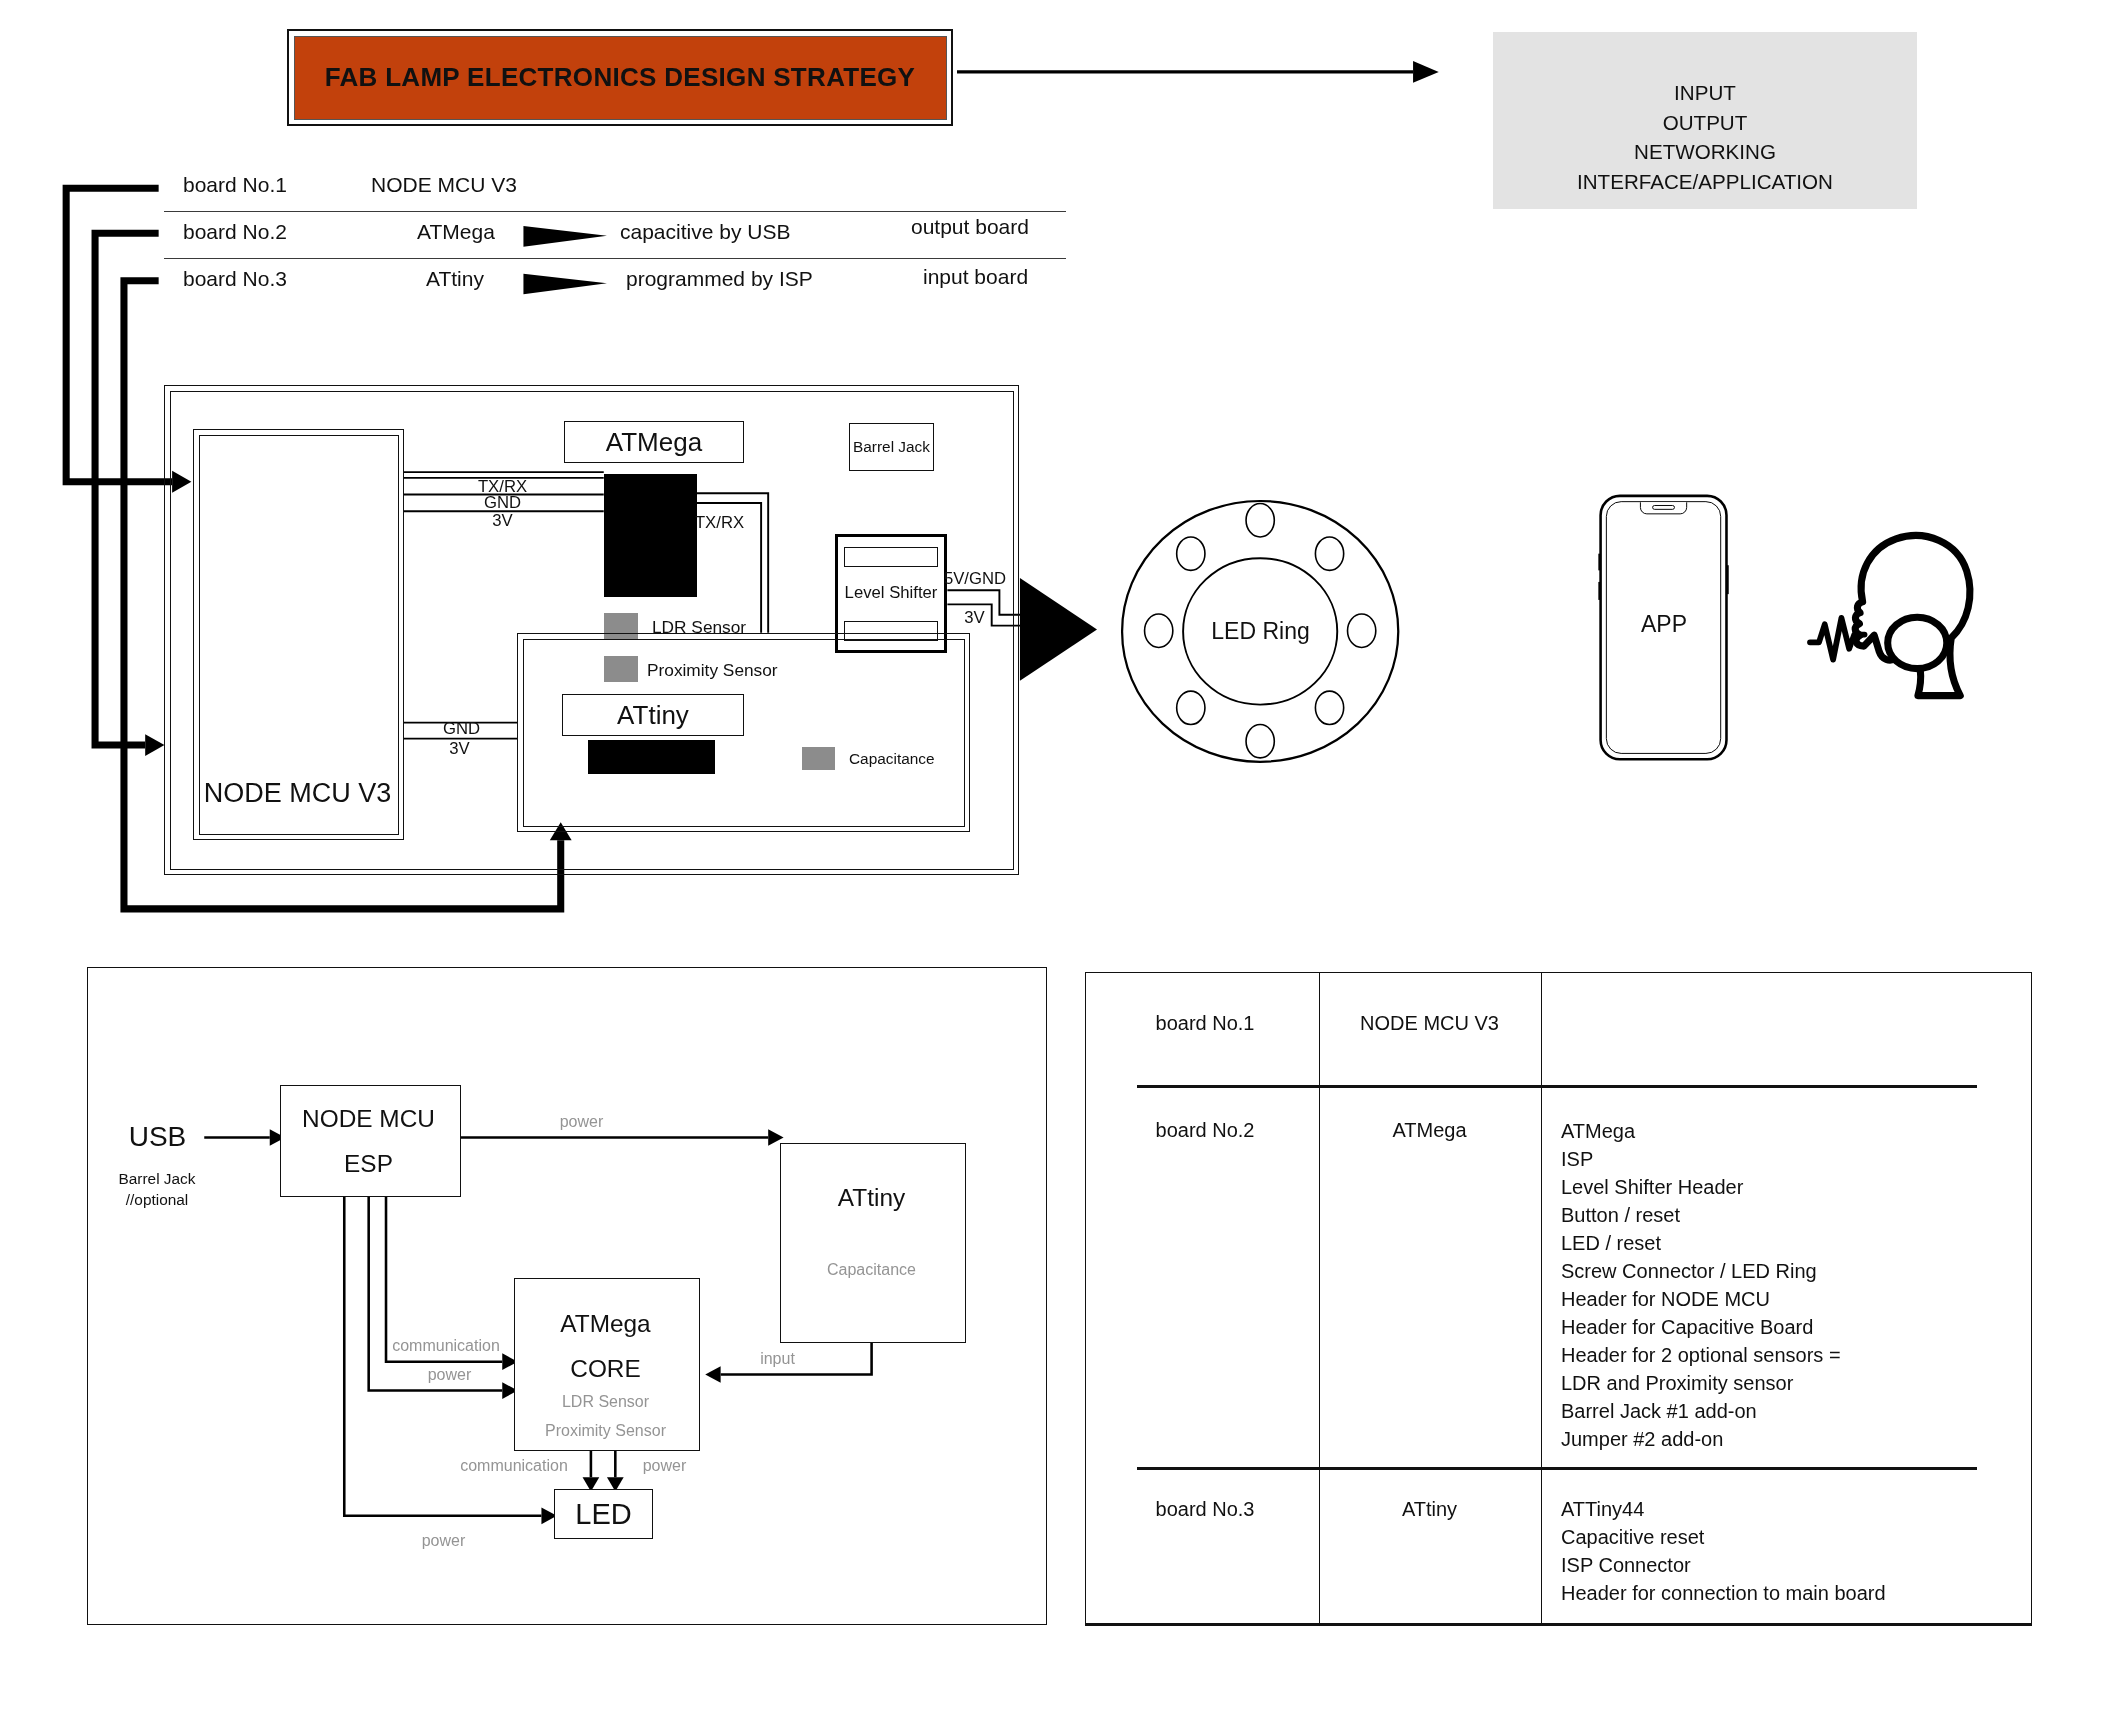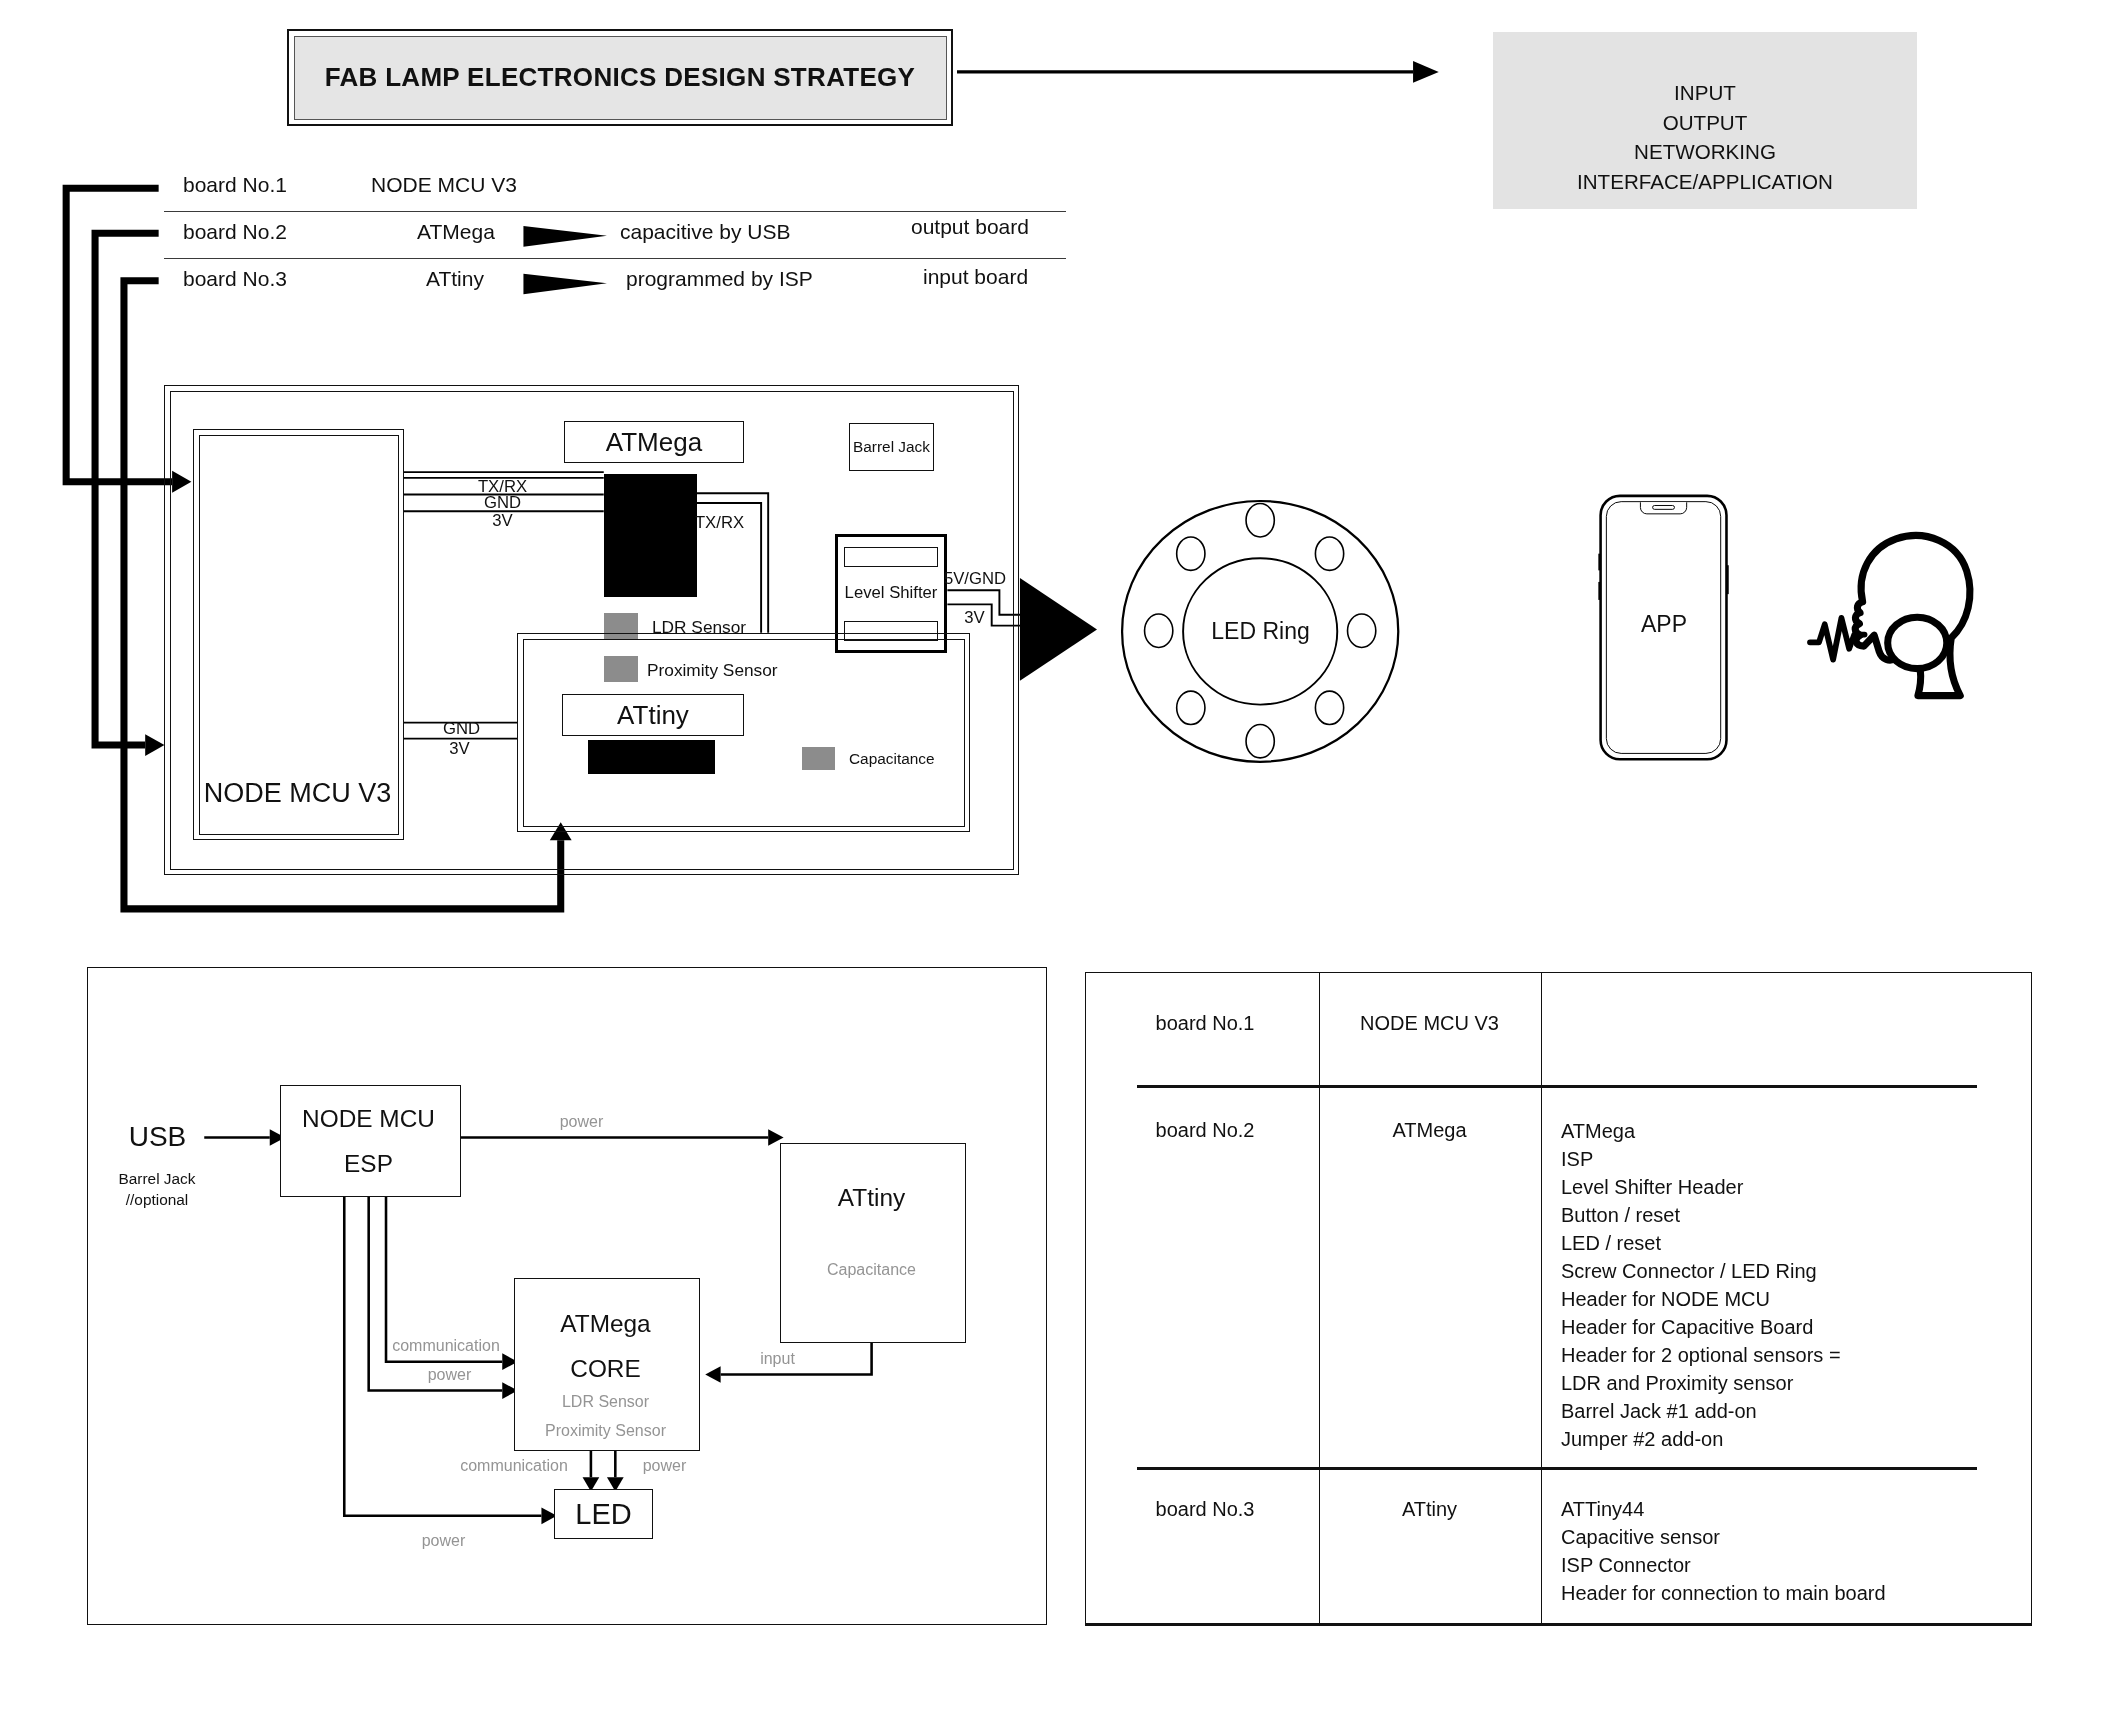--- a/index.html
+++ b/index.html
@@ -6,21 +6,21 @@
   body{font-family:"Liberation Sans","DejaVu Sans",sans-serif;color:#111;}
   .canvas{position:relative;width:2108px;height:1731px;background:#fff;overflow:hidden;}
   .abs{position:absolute;}
   .ctr{display:flex;align-items:center;justify-content:center;text-align:center;}
   .lbl{font-size:21px;color:#111;white-space:nowrap;}
   .graylbl{color:#949494;font-size:16px;white-space:nowrap;text-align:left;}
   .prelines{white-space:pre-line;}
   svg{position:absolute;left:0;top:0;}
   
   .titlebox{left:287px;top:29px;width:662px;height:93px;border:2.6px solid #111;background:#fff;}
-  .titleinner{position:absolute;inset:4.5px;background:#e5e5e5;border:1.3px solid #555;
+  .titleinner{position:absolute;inset:4.5px;background:#c2410c;border:1.3px solid #555;
     display:flex;align-items:center;justify-content:center;font-size:26px;font-weight:bold;letter-spacing:0.3px;}
   
   .overview{left:1493px;top:32px;width:424px;height:177px;background:#e3e3e3;
     font-size:20.6px;line-height:29.5px;text-align:center;padding-top:46px;box-sizing:border-box;}
   
   .sep{height:1.3px;background:#3a3a3a;}
   
   .dframe{border:1.9px solid #111;background:transparent;}
   .dinner{position:absolute;inset:4.5px;border:1.3px solid #111;}
   .wbox{border:1.3px solid #111;background:#fff;}
@@ -297,19 +297,19 @@
 Header for NODE MCU
 Header for Capacitive Board
 Header for 2 optional sensors =
 LDR and Proximity sensor
 Barrel Jack #1 add-on
 Jumper #2 add-on</div>
 
     <div class="abs ctr cell" style="left:26px;top:525px;width:186px;">board No.3</div>
     <div class="abs ctr cell" style="left:244px;top:525px;width:199px;">ATtiny</div>
     <div class="abs col3 prelines" style="left:475px;top:522px;width:450px;">ATTiny44
-Capacitive sensor
+Capacitive reset
 ISP Connector
 Header for connection to main board</div>
   </div>
 
 </div>
 
 
 </body></html>

